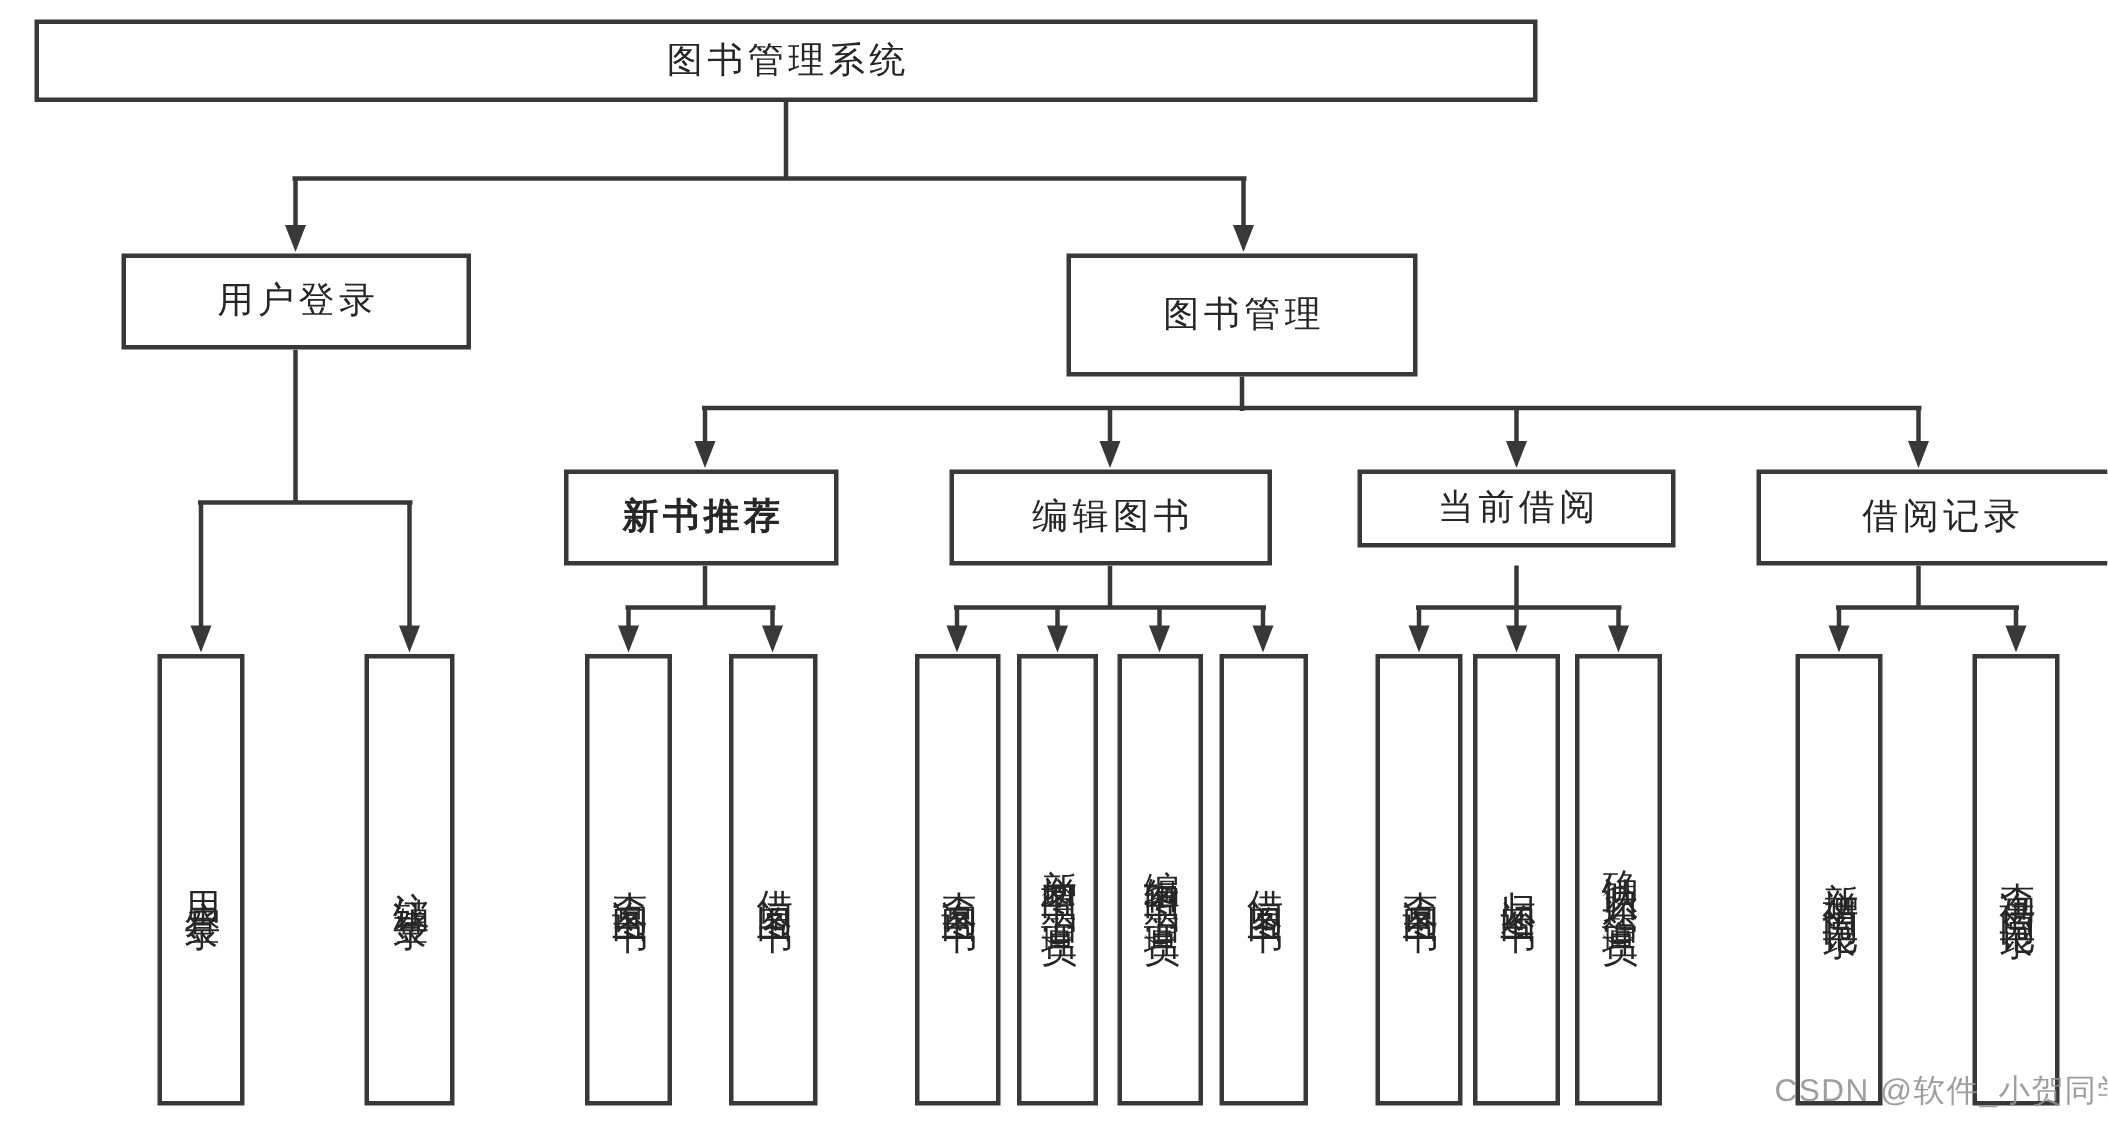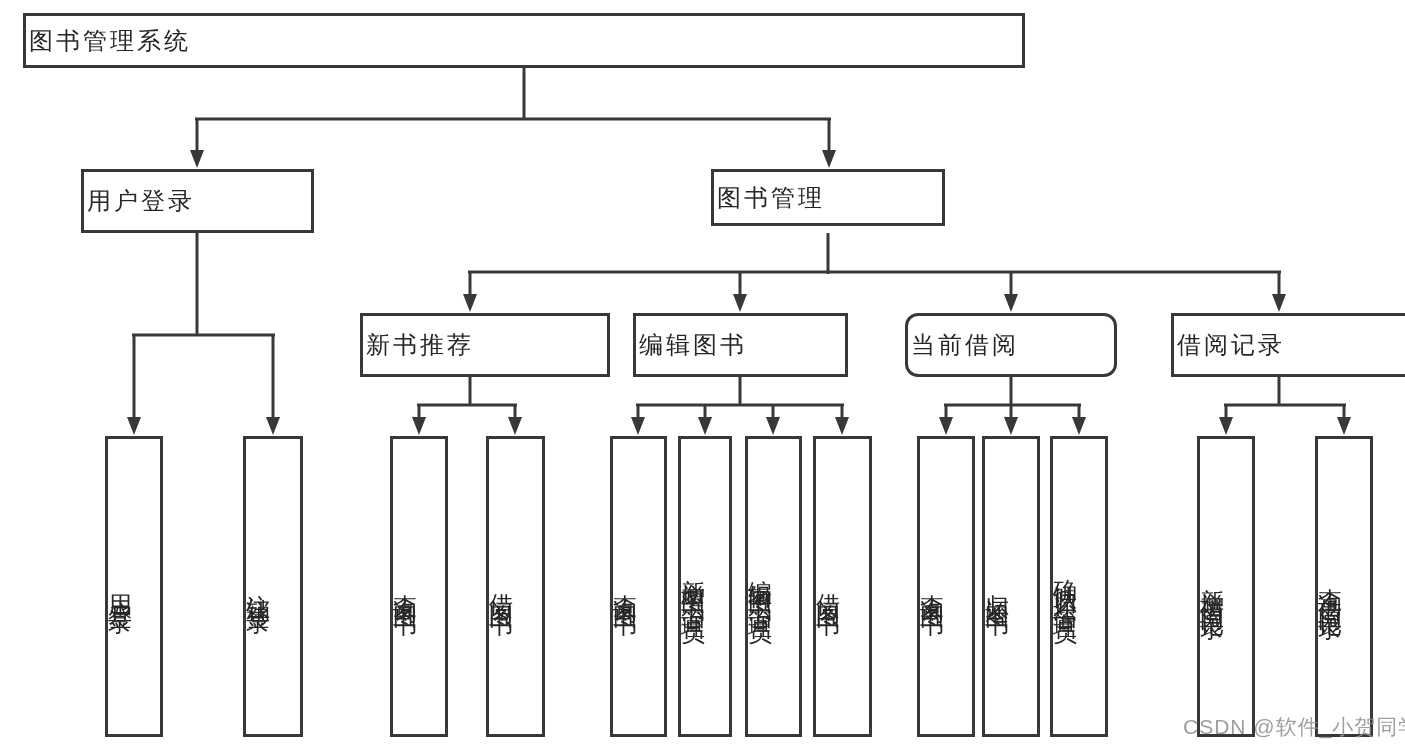--- a/index.html
+++ b/index.html
@@ -17,40 +17,40 @@
     font-family:"Liberation Sans", sans-serif;
   }
   #wires{position:absolute;left:0;top:0;width:1405px;height:747px;}
   #wires line{stroke:var(--line);stroke-width:3;}
   #wires polygon{fill:var(--line);}
   .box{
     position:absolute;
     box-sizing:border-box;
     border:3px solid var(--line);
     background:#fff;
-    display:flex;align-items:center;justify-content:flex-start;
+    display:flex;align-items:center;justify-content:center;
     color:var(--text);
     font-size:24px;
     line-height:1;
   }
   .h-box .lbl{letter-spacing:3px;text-indent:3px;white-space:nowrap;}
   .v-box .lbl{
     writing-mode:vertical-lr;
     letter-spacing:6px;
     white-space:nowrap;
   }
   
   .n-root{left:23px;top:13px;width:1002px;height:55px;}
   
   .n-user-login{left:81px;top:169px;width:233px;height:64px;}
-  .n-book-mgmt{left:711px;top:169px;width:234px;height:57px;}
-  
-  .n-new-rec{left:360px;top:313px;width:250px;height:64px;}
+  .n-book-mgmt{left:711px;top:169px;width:234px;height:82px;}
+  
+  .n-new-rec{left:376px;top:313px;width:183px;height:64px;font-weight:bold;}
   .n-borrow{left:633px;top:313px;width:215px;height:64px;}
-  .n-current{left:905px;top:313px;width:212px;height:64px;border-radius:13px;}
+  .n-current{left:905px;top:313px;width:212px;height:52px;}
   .n-records{left:1171px;top:313px;width:246px;height:64px;}
   
   .leaf{top:436px;height:301px;}
   .l-ulogin {left:105px;width:58px;}
   .l-logout {left:243px;width:60px;}
   .l-query1 {left:390px;width:58px;}
   .l-borrow1{left:486px;width:59px;}
   .l-query2 {left:610px;width:57px;}
   .l-add    {left:678px;width:54px;}
   .l-edit   {left:745px;width:57px;}

